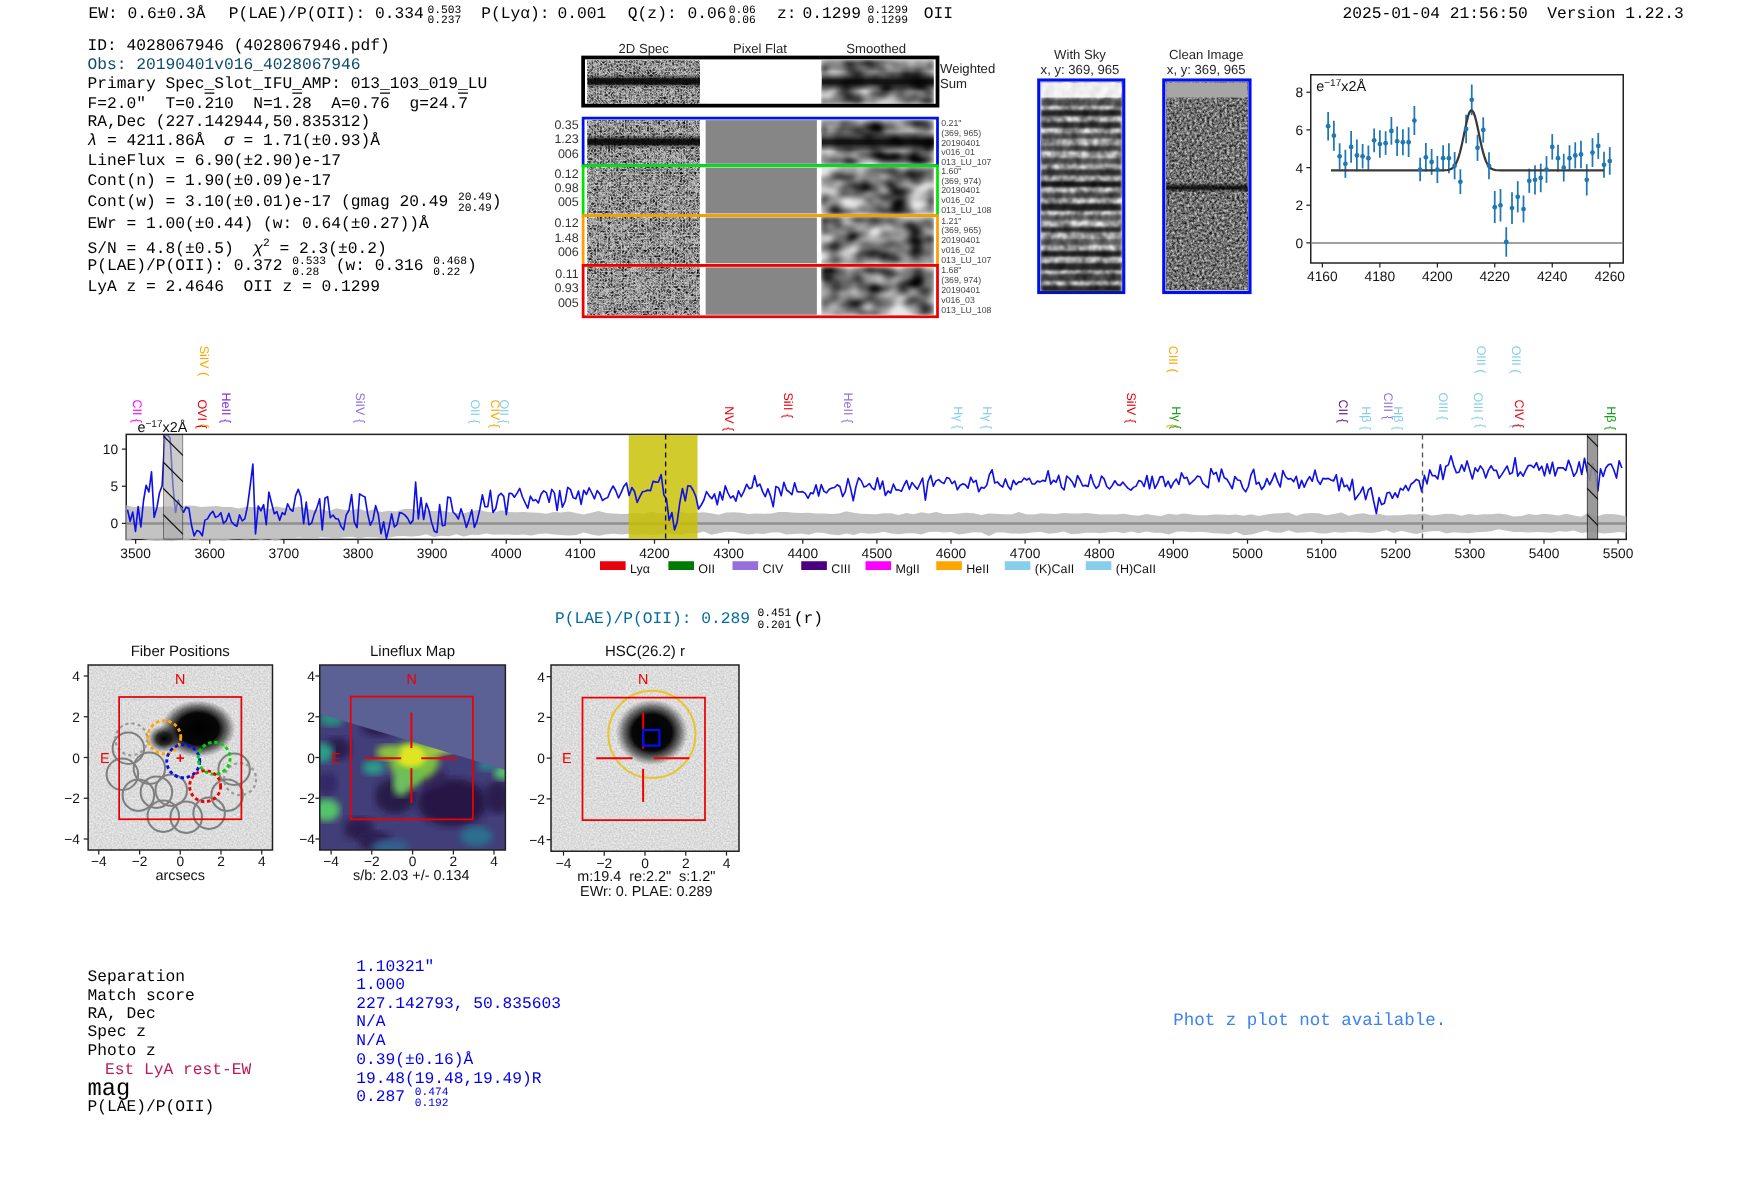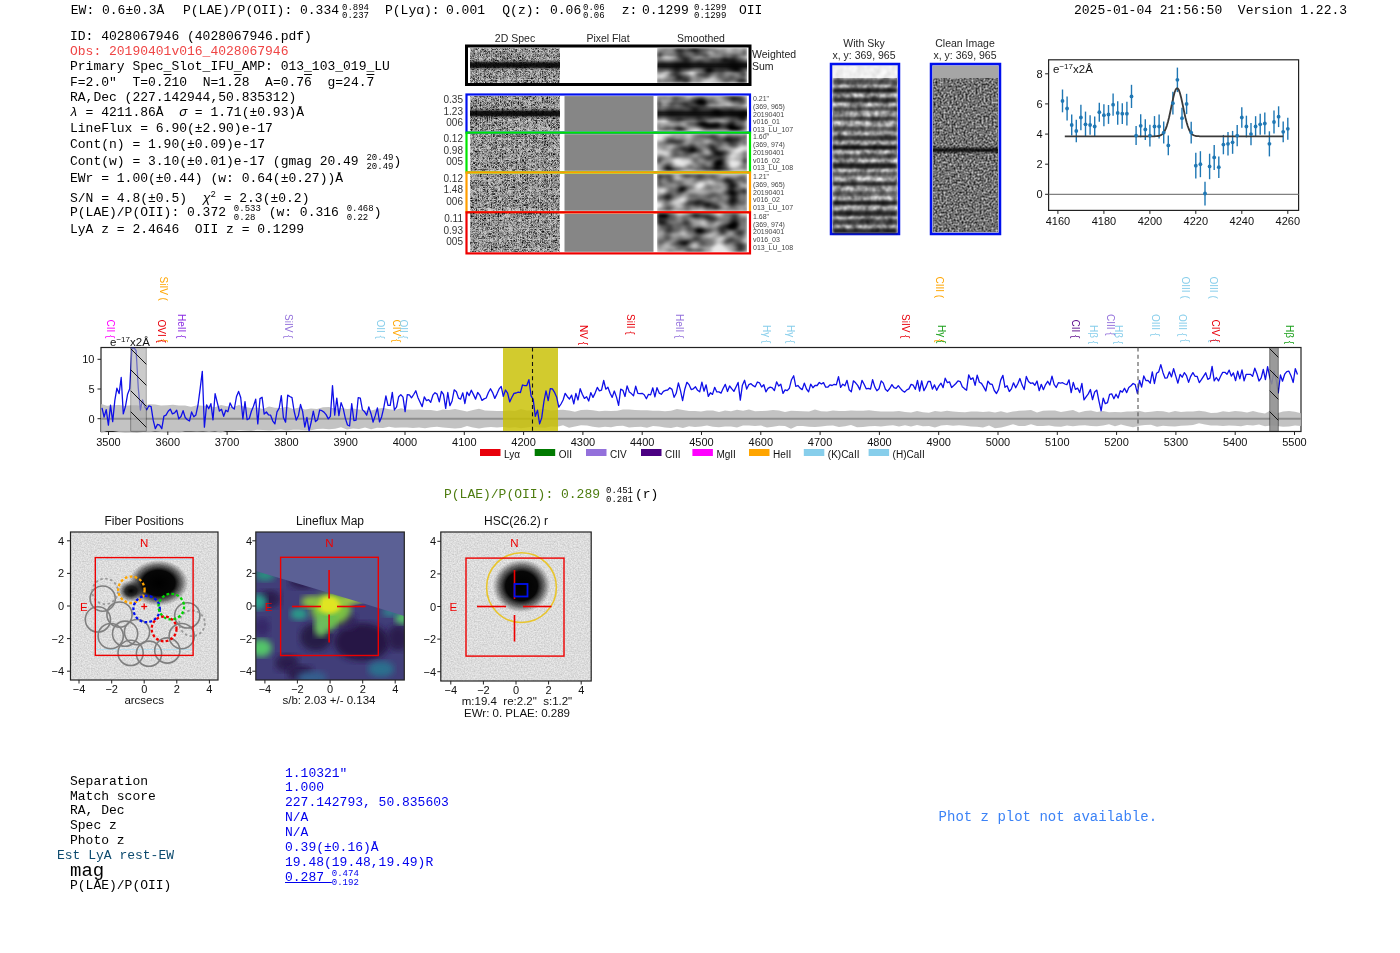--- a/index.html
+++ b/index.html
@@ -593,57 +593,57 @@
 <text x="436.0" y="577.9" font-size="11" fill="#111" text-anchor="end" font-family="Liberation Sans, sans-serif" font-weight="normal" font-style="normal">2</text>
 <line x1="581.2" y1="681.0" x2="581.2" y2="684.5" stroke="#222" stroke-width="1" opacity="1"></line>
 <text x="581.2" y="694.2" font-size="11" fill="#111" text-anchor="middle" font-family="Liberation Sans, sans-serif" font-weight="normal" font-style="normal">4</text>
 <line x1="437.3" y1="541.3" x2="440.8" y2="541.3" stroke="#222" stroke-width="1" opacity="1"></line>
 <text x="436.0" y="545.3" font-size="11" fill="#111" text-anchor="end" font-family="Liberation Sans, sans-serif" font-weight="normal" font-style="normal">4</text>
 <text x="517.0" y="704.5" font-size="11.5" fill="#111" text-anchor="middle" font-family="Liberation Sans, sans-serif" font-weight="normal" font-style="normal">m:19.4&nbsp;&nbsp;re:2.2"&nbsp;&nbsp;s:1.2"</text>
 <text x="517.0" y="716.5" font-size="11.5" fill="#111" text-anchor="middle" font-family="Liberation Sans, sans-serif" font-weight="normal" font-style="normal">EWr: 0. PLAE: 0.289</text>
 </svg>
 <div class="m" style="left:70.8px;top:3.2px;color:#000;font-size:13px;">EW: 0.6±0.3Å</div>
 <div class="m" style="left:183.0px;top:3.2px;color:#000;font-size:13px;">P(LAE)/P(OII): 0.334</div>
-<div class="m" style="left:342.0px;top:3.2px;color:#000;font-size:13px;"><span class="stk"><span class="sr">0.894</span><span class="sr">0.237</span></span></div>
+<div class="m" style="left:342.0px;top:3.2px;color:#000;font-size:13px;"><span class="stk"><span class="sr">0.503</span><span class="sr">0.237</span></span></div>
 <div class="m" style="left:385.0px;top:3.2px;color:#000;font-size:13px;">P(Lyα):</div>
 <div class="m" style="left:446.0px;top:3.2px;color:#000;font-size:13px;">0.001</div>
 <div class="m" style="left:502.3px;top:3.2px;color:#000;font-size:13px;">Q(z):</div>
 <div class="m" style="left:550.0px;top:3.2px;color:#000;font-size:13px;">0.06</div>
 <div class="m" style="left:583.0px;top:3.2px;color:#000;font-size:13px;"><span class="stk"><span class="sr">0.06</span><span class="sr">0.06</span></span></div>
 <div class="m" style="left:621.7px;top:3.2px;color:#000;font-size:13px;">z:</div>
 <div class="m" style="left:642.0px;top:3.2px;color:#000;font-size:13px;">0.1299</div>
 <div class="m" style="left:694.0px;top:3.2px;color:#000;font-size:13px;"><span class="stk"><span class="sr">0.1299</span><span class="sr">0.1299</span></span></div>
 <div class="m" style="left:739.0px;top:3.2px;color:#000;font-size:13px;">OII</div>
 <div class="m" style="left:1054.0px;top:3.2px;color:#000;font-size:13px;margin-left:20px;">2025-01-04 21:56:50  Version 1.22.3</div>
 <div class="m" style="left:70.0px;top:29.0px;color:#000;font-size:13px;">ID: 4028067946 (4028067946.pdf)</div>
-<div class="m" style="left:70.0px;top:44.0px;color:#ef4444;font-size:13px;text-align:center;">Obs: 20190401v016_4028067946</div>
+<div class="m" style="left:70.0px;top:44.0px;color:#0c4a6e;font-size:13px;text-align:center;">Obs: 20190401v016_4028067946</div>
 <div class="m" style="left:70.0px;top:59.2px;color:#000;font-size:13px;">Primary Spec_Slot_IFU_AMP: 013_103_019_LU</div>
 <div class="m" style="left:70.0px;top:74.8px;color:#000;font-size:13px;">F=2.0"  T=0.<span class="ov">2</span>10  N=1.<span class="ov">2</span>8  A=0.7<span class="ov">6</span>  g=24.<span class="ov">7</span></div>
 <div class="m" style="left:70.0px;top:89.5px;color:#000;font-size:13px;">RA,Dec (227.142944,50.835312)</div>
 <div class="m" style="left:70.0px;top:105.4px;color:#000;font-size:13px;"><i>λ</i> = 4211.86Å  <i>σ</i> = 1.71(±0.93)Å</div>
 <div class="m" style="left:70.0px;top:121.0px;color:#000;font-size:13px;">LineFlux = 6.90(±2.90)e-17</div>
 <div class="m" style="left:70.0px;top:136.6px;color:#000;font-size:13px;">Cont(n) = 1.90(±0.09)e-17</div>
 <div class="m" style="left:70.0px;top:154.0px;color:#000;font-size:13px;">Cont(w) = 3.10(±0.01)e-17 (gmag 20.49 <span class="stk"><span class="sr">20.49</span><span class="sr">20.49</span></span>)</div>
 <div class="m" style="left:70.0px;top:171.4px;color:#000;font-size:13px;">EWr = 1.00(±0.44) (w: 0.64(±0.27))Å</div>
 <div class="m" style="left:70.0px;top:187.0px;color:#000;font-size:13px;">S/N = 4.8(±0.5)  <i>χ</i><sup>2</sup> = 2.3(±0.2)</div>
 <div class="m" style="left:70.0px;top:205.0px;color:#000;font-size:13px;">P(LAE)/P(OII): 0.372 <span class="stk"><span class="sr">0.533</span><span class="sr">0.28</span></span> (w: 0.316 <span class="stk"><span class="sr">0.468</span><span class="sr">0.22</span></span>)</div>
 <div class="m" style="left:70.0px;top:222.4px;color:#000;font-size:13px;">LyA z = 2.4646  OII z = 0.1299</div>
-<div class="m" style="left:444.0px;top:486.5px;color:#4d7c0f;font-size:13px;">P(LAE)/P(OII): 0.289</div>
+<div class="m" style="left:444.0px;top:486.5px;color:#0369a1;font-size:13px;">P(LAE)/P(OII): 0.289</div>
 <div class="m" style="left:606.0px;top:486.5px;color:#000;font-size:13px;"><span class="stk"><span class="sr">0.451</span><span class="sr">0.201</span></span></div>
 <div class="m" style="left:635.0px;top:486.5px;color:#000;font-size:13px;">(r)</div>
 <div class="m" style="left:70.0px;top:773.6px;color:#000;font-size:13px;">Separation</div>
 <div class="m" style="left:70.0px;top:788.5px;color:#000;font-size:13px;">Match score</div>
 <div class="m" style="left:70.0px;top:803.4px;color:#000;font-size:13px;">RA, Dec</div>
 <div class="m" style="left:70.0px;top:818.3px;color:#000;font-size:13px;">Spec z</div>
 <div class="m" style="left:70.0px;top:833.2px;color:#000;font-size:13px;">Photo z</div>
-<div class="m" style="left:57px;top:848.1px;color:#0c4a6e;font-size:13px;text-align:right;">Est LyA rest-EW</div>
+<div class="m" style="left:84px;top:848.1px;color:#be185d;font-size:13px;text-align:right;">Est LyA rest-EW</div>
 <div class="m" style="left:70.0px;top:863.0px;color:#000;font-size:19px;text-align:center;">mag</div>
 <div class="m" style="left:70.0px;top:877.9px;color:#000;font-size:13px;">P(LAE)/P(OII)</div>
 <div class="m" style="left:285.0px;top:765.5px;color:#0000ee;font-size:13px;">1.10321"</div>
 <div class="m" style="left:285.0px;top:780.4px;color:#0000ee;font-size:13px;">1.000</div>
 <div class="m" style="left:285.0px;top:795.3px;color:#0000ee;font-size:13px;">227.142793, 50.835603</div>
 <div class="m" style="left:285.0px;top:810.2px;color:#0000ee;font-size:13px;">N/A</div>
 <div class="m" style="left:285.0px;top:825.1px;color:#0000ee;font-size:13px;">N/A</div>
 <div class="m" style="left:285.0px;top:840.0px;color:#0000ee;font-size:13px;">0.39(±0.16)Å</div>
 <div class="m" style="left:285.0px;top:854.9px;color:#0000ee;font-size:13px;">19.48(19.48,19.49)R</div>
-<div class="m" style="left:285.0px;top:869.8px;color:#0000ee;font-size:13px;text-decoration:underline;">0.287 <span class="stk"><span class="sr">0.474</span><span class="sr">0.192</span></span></div>
+<div class="m" style="left:285.0px;top:869.8px;color:#0000ee;font-size:13px;">0.287 <span class="stk"><span class="sr">0.474</span><span class="sr">0.192</span></span></div>
 <div class="m" style="left:938.6px;top:809.0px;color:#3b82f6;font-size:14px;">Phot z plot not available.</div>
 </div>
 
 </body></html>

